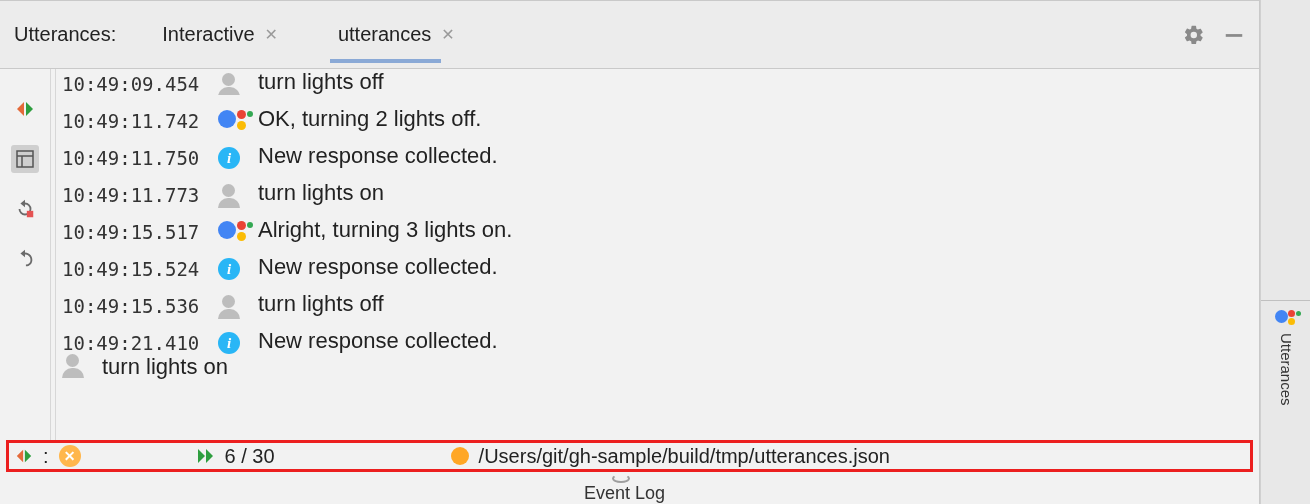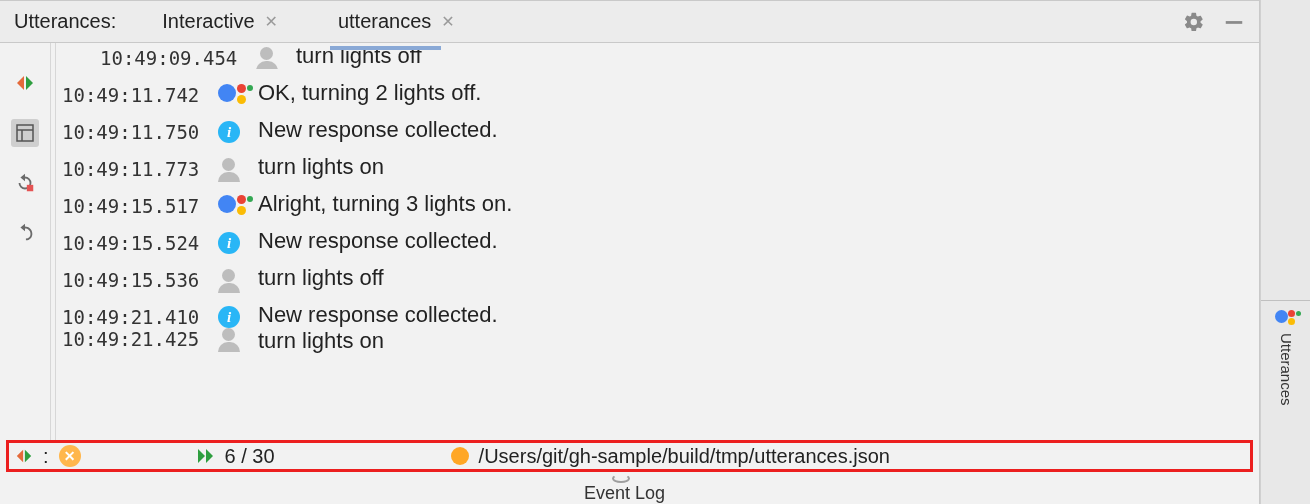--- a/index.html
+++ b/index.html
@@ -10,21 +10,21 @@
   .sidebar-tab {
     position: absolute; top: 300px; left: 0; width: 50px;
     display: flex; flex-direction: column; align-items: center;
     border-top: 1px solid #c0c0c0; padding-top: 8px;
   }
   .sidebar-tab .vtext {
     writing-mode: vertical-rl; font-size: 15px; color: #333; margin-top: 6px;
   }
 
   .header {
-    height: 43px; display: flex; align-items: center; padding: 0 14px;
+    height: 69px; display: flex; align-items: center; padding: 0 14px;
     border-top: 1px solid #c9c9c9; border-bottom: 1px solid #c9c9c9; background: #ececec;
   }
   .header .title { font-size: 20px; color: #222; margin-right: 40px; }
   .tabs { display: flex; gap: 8px; align-items: center; flex: 1; }
   .tab { display: flex; align-items: center; font-size: 20px; color: #222; padding: 0 6px; height: 54px; position: relative; }
   .tab .close { margin-left: 10px; color: #9a9a9a; font-size: 16px; }
   .tab.active::after {
     content: ""; position: absolute; left: -2px; right: 20px; bottom: -1px; height: 4px; background: #8aa9d6;
   }
   .tab + .tab { margin-left: 40px; }
@@ -36,21 +36,21 @@
     width: 50px; display: flex; flex-direction: column; align-items: center;
     padding-top: 26px; gap: 22px;
   }
   .tool-btn { width: 28px; height: 28px; display: flex; align-items: center; justify-content: center; border-radius: 3px; }
   .tool-btn.active { background: #cfcfcf; }
 
   .gutter { width: 6px; border-left: 1px solid #d7d7d7; border-right: 1px solid #d7d7d7; }
 
   .log { flex: 1; padding: 2px 0 0 6px; font-size: 22px; color: #222; overflow: hidden; }
   .row { display: flex; align-items: flex-end; height: 37px; }
-  .row.clip-top { height: 24px; overflow: hidden; align-items: flex-end; margin-left: 38px; }
+  .row.clip-top { height: 24px; overflow: hidden; align-items: flex-end; }
   .row.clip-bot { height: 30px; overflow: hidden; align-items: flex-start; }
   .ts { font-family: Menlo, Consolas, monospace; font-size: 19px; color: #333; width: 156px; flex: none; }
   .ic { width: 40px; flex: none; display: flex; align-items: center; justify-content: flex-start; }
   .msg { flex: 1; }
 
   .user-ic { display: inline-block; position: relative; width: 22px; height: 22px; }
   .user-ic::before { content:""; position:absolute; top:0; left:4px; width:13px; height:13px; background:#bdbdbd; border-radius:50%; }
   .user-ic::after  { content:""; position:absolute; bottom:-2px; left:0; width:22px; height:10px; background:#bdbdbd; border-radius: 10px 10px 0 0; }
 
   .info-ic { width:22px; height:22px; background:#29b6f6; border-radius:50%; color:#fff; display:flex; align-items:center; justify-content:center; font-weight:bold; font-family: Georgia, serif; font-style: italic; font-size:15px; }
@@ -203,21 +203,20 @@
             <span class="msg">turn lights off</span>
           </div>
           <div class="row">
             <span class="ts">10:49:21.410</span>
             <span class="ic">
               <span class="info-ic">i</span>
             </span>
             <span class="msg">New response collected.</span>
           </div>
           <div class="row clip-bot">
-            <span class="ts">10:49:21.425</span>
             <span class="ic">
               <span class="user-ic"></span>
             </span>
             <span class="msg">turn lights on</span>
           </div>
         </div>
     </div>
 
     <div class="status">
       <span>

